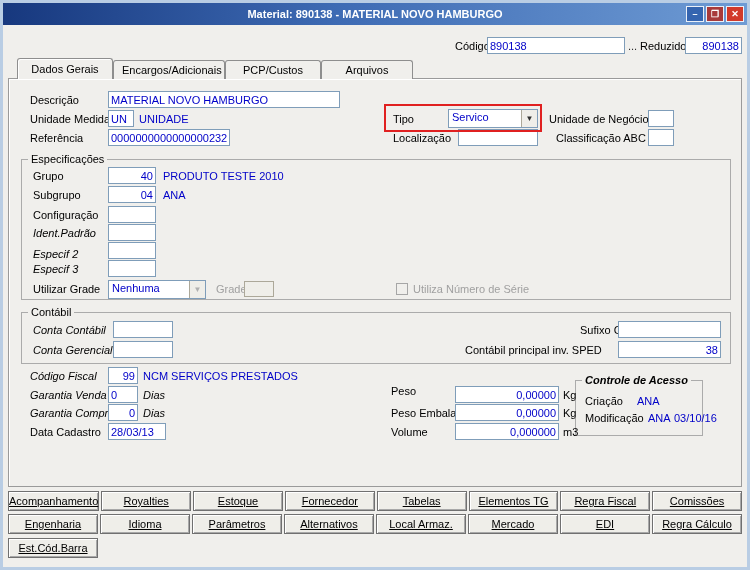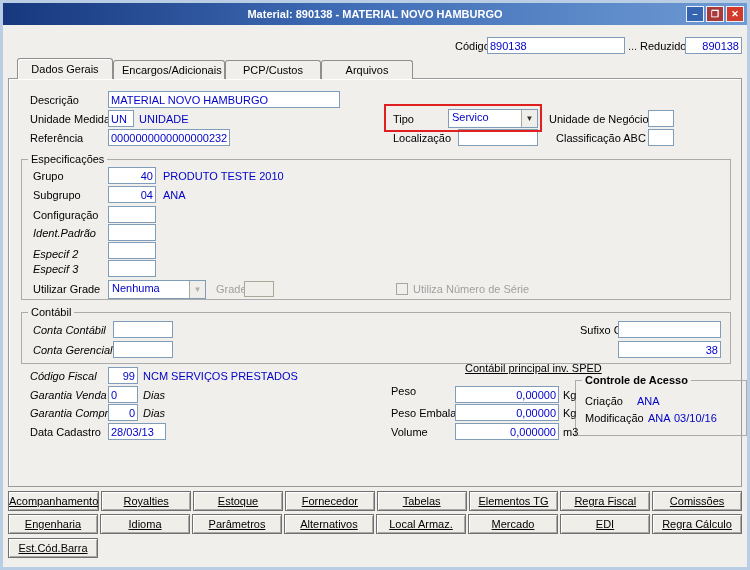--- a/index.html
+++ b/index.html
@@ -65,21 +65,21 @@
     <div class="tab" style="left:318px;width:92px;">Arquivos</div>
 
     <div class="panel"></div>
 
     <fieldset style="left:18px;top:128px;width:710px;height:147px;">
       <legend>Especificações</legend>
     </fieldset>
     <fieldset style="left:18px;top:281px;width:710px;height:58px;">
       <legend>Contábil</legend>
     </fieldset>
-    <fieldset style="left:572px;top:349px;width:172px;height:62px;">
+    <fieldset style="left:572px;top:349px;width:128px;height:62px;font-style:italic;">
       <legend class="bold">Controle de Acesso</legend>
     </fieldset>
 
     <span class="lbl z3" style="left:27px;top:69px;">Descrição</span>
     <input class="field z3" style="left: 105px; top: 66px; width: 232px;" value="MATERIAL NOVO HAMBURGO">
 
     <span class="lbl z3" style="left:27px;top:88px;">Unidade Medida</span>
     <input class="field z3" style="left: 105px; top: 85px; width: 26px;" value="UN">
     <span class="lbl blue z3" style="left:136px;top:88px;">UNIDADE</span>
 
@@ -135,21 +135,21 @@
 
     <span class="lbl it z3" style="left:30px;top:299px;">Conta Contábil</span>
     <input class="field z3" style="left: 110px; top: 296px; width: 60px;">
 
     <span class="lbl it z3" style="left:30px;top:319px;">Conta Gerencial</span>
     <input class="field z3" style="left: 110px; top: 316px; width: 60px;">
 
     <span class="lbl z3" style="left:533px;top:299px;margin-left:44px;">Sufixo Contábil</span>
     <input class="field z3" style="left: 615px; top: 296px; width: 103px;">
 
-    <span class="lbl z3" style="left:462px;top:337px;text-decoration:underline;">Contábil principal inv. SPED</span>
+    <span class="lbl z3" style="left:462px;top:319px;">Contábil principal inv. SPED</span>
     <input class="field ra z3" style="left: 615px; top: 316px; width: 103px;" value="38">
 
     <span class="lbl it z3" style="left:27px;top:345px;">Código Fiscal</span>
     <input class="field ra z3" style="left: 105px; top: 342px; width: 30px;" value="99">
     <span class="lbl blue z3" style="left:140px;top:345px;">NCM SERVIÇOS PRESTADOS</span>
 
     <span class="lbl it z3" style="left:27px;top:364px;">Garantia Venda</span>
     <input class="field z3" style="left: 105px; top: 361px; width: 30px;" value="0">
     <span class="lbl it z3" style="left:140px;top:364px;">Dias</span>
 

